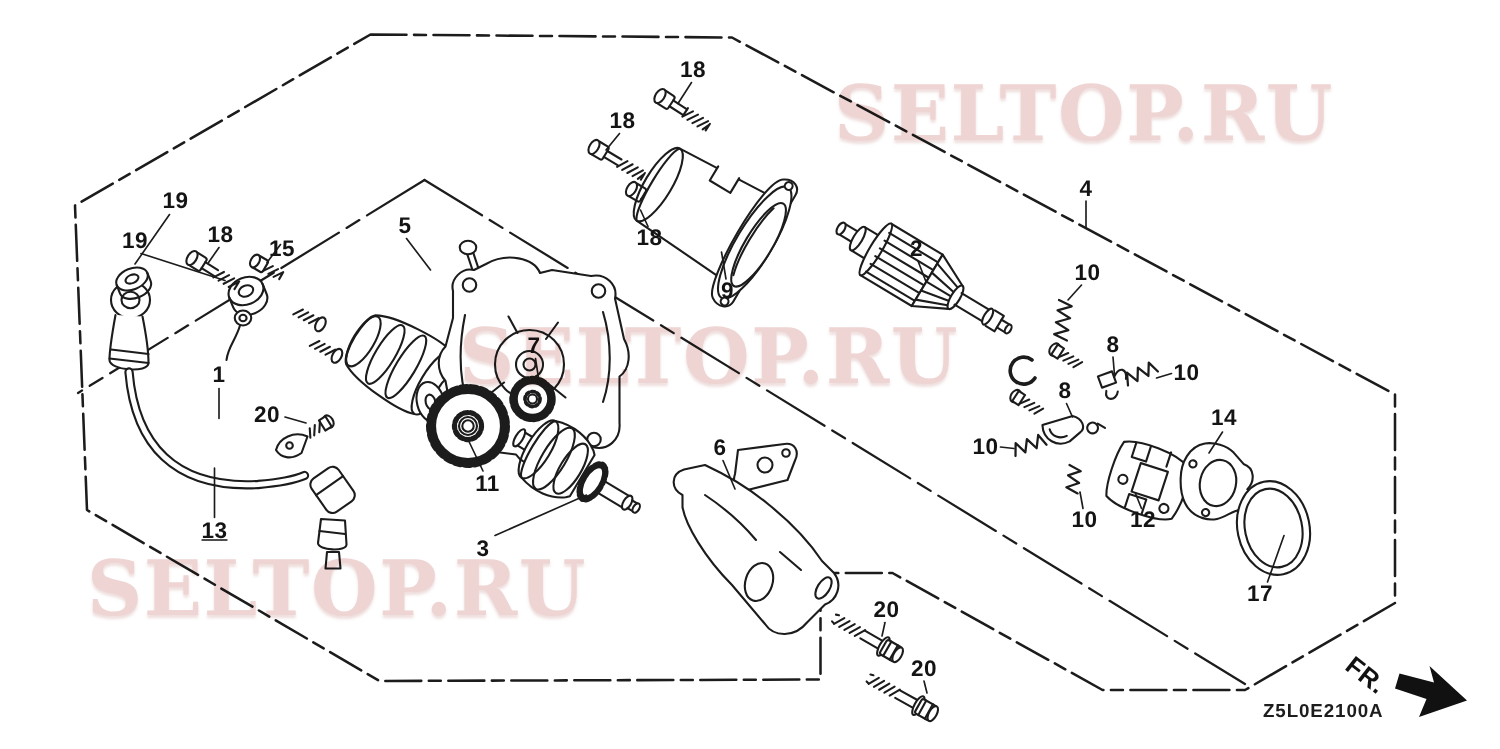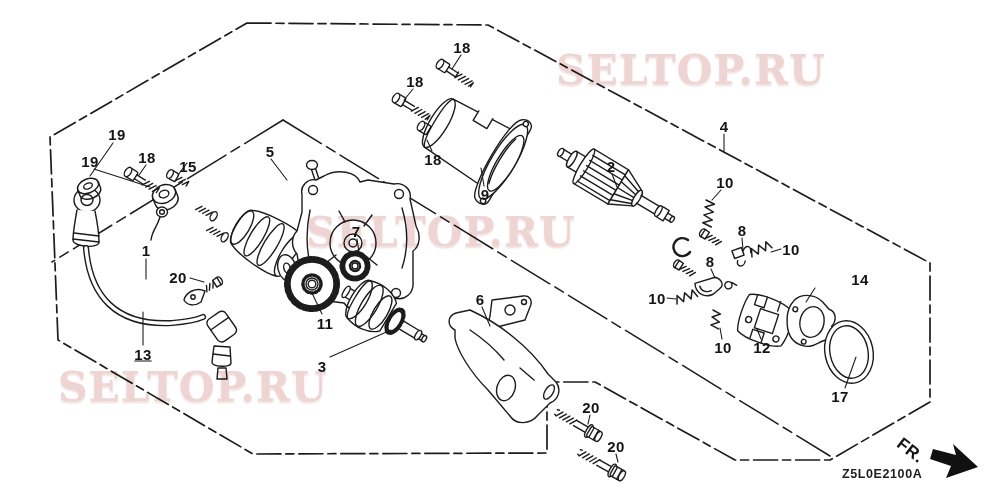--- a/index.html
+++ b/index.html
@@ -3,21 +3,21 @@
 <meta charset="utf-8">
 <style>
   html,body{margin:0;padding:0;background:#fff;}
   #stage{position:relative;width:1000px;height:499px;background:#fff;overflow:hidden;
          font-family:"Liberation Sans",sans-serif;}
   #art{position:absolute;left:0;top:0;z-index:1;}
   .callout{position:absolute;z-index:3;transform:translate(-50%,-50%);
            font-family:"Liberation Sans",sans-serif;font-size:15px;font-weight:600;
            color:#141414;letter-spacing:.3px;white-space:nowrap;}
   .wm{position:absolute;z-index:5;pointer-events:none;white-space:nowrap;
-      font-family:"DejaVu Serif",serif;font-weight:700;font-size:41px;letter-spacing:1px;
+      font-family:"DejaVu Serif",serif;font-weight:700;font-size:51px;letter-spacing:1px;
       color:#eed5d3;mix-blend-mode:multiply;
       text-shadow:0 2px 2px rgba(205,160,158,.35);}
   #wm-top{left:556px;top:46px;}
   #wm-mid{left:306px;top:208px;}
   #wm-bot{left:58px;top:363px;}
   #diagram-code{position:absolute;z-index:3;left:842px;top:467px;
       font-size:12.5px;font-weight:600;color:#1d1d1d;letter-spacing:.6px;}
   #fr-label{position:absolute;z-index:3;left:905px;top:434px;
       font-size:17px;font-weight:700;color:#111;transform:rotate(38deg);
       transform-origin:left top;letter-spacing:.5px;}
@@ -358,21 +358,21 @@
       <div class="callout" style="left: 433px; top: 159px;">18</div>
       <div class="callout" style="left: 485px; top: 194px;">9</div>
       <div class="callout" style="left: 611px; top: 166px;">2</div>
       <div class="callout" style="left: 724px; top: 126px;">4</div>
       <div class="callout" style="left: 725px; top: 182px;">10</div>
       <div class="callout" style="left: 742px; top: 230px;">8</div>
       <div class="callout" style="left: 791px; top: 249px;">10</div>
       <div class="callout" style="left: 710px; top: 261px;">8</div>
       <div class="callout" style="left: 657px; top: 298px;">10</div>
       <div class="callout" style="left: 723px; top: 347px;">10</div>
-      <div class="callout" style="left: 860px; top: 279px;">14</div>
+      <div class="callout" style="left: 816px; top: 279px;">14</div>
       <div class="callout" style="left: 762px; top: 347px;">12</div>
       <div class="callout" style="left: 840px; top: 396px;">17</div>
       <div class="callout" style="left: 591px; top: 407px;">20</div>
       <div class="callout" style="left: 616px; top: 446px;">20</div>
     </div>
 
   <div id="diagram-code">Z5L0E2100A</div>
   <div id="fr-label">FR.</div>
 
   <div class="wm" id="wm-top">SELTOP.RU</div>

